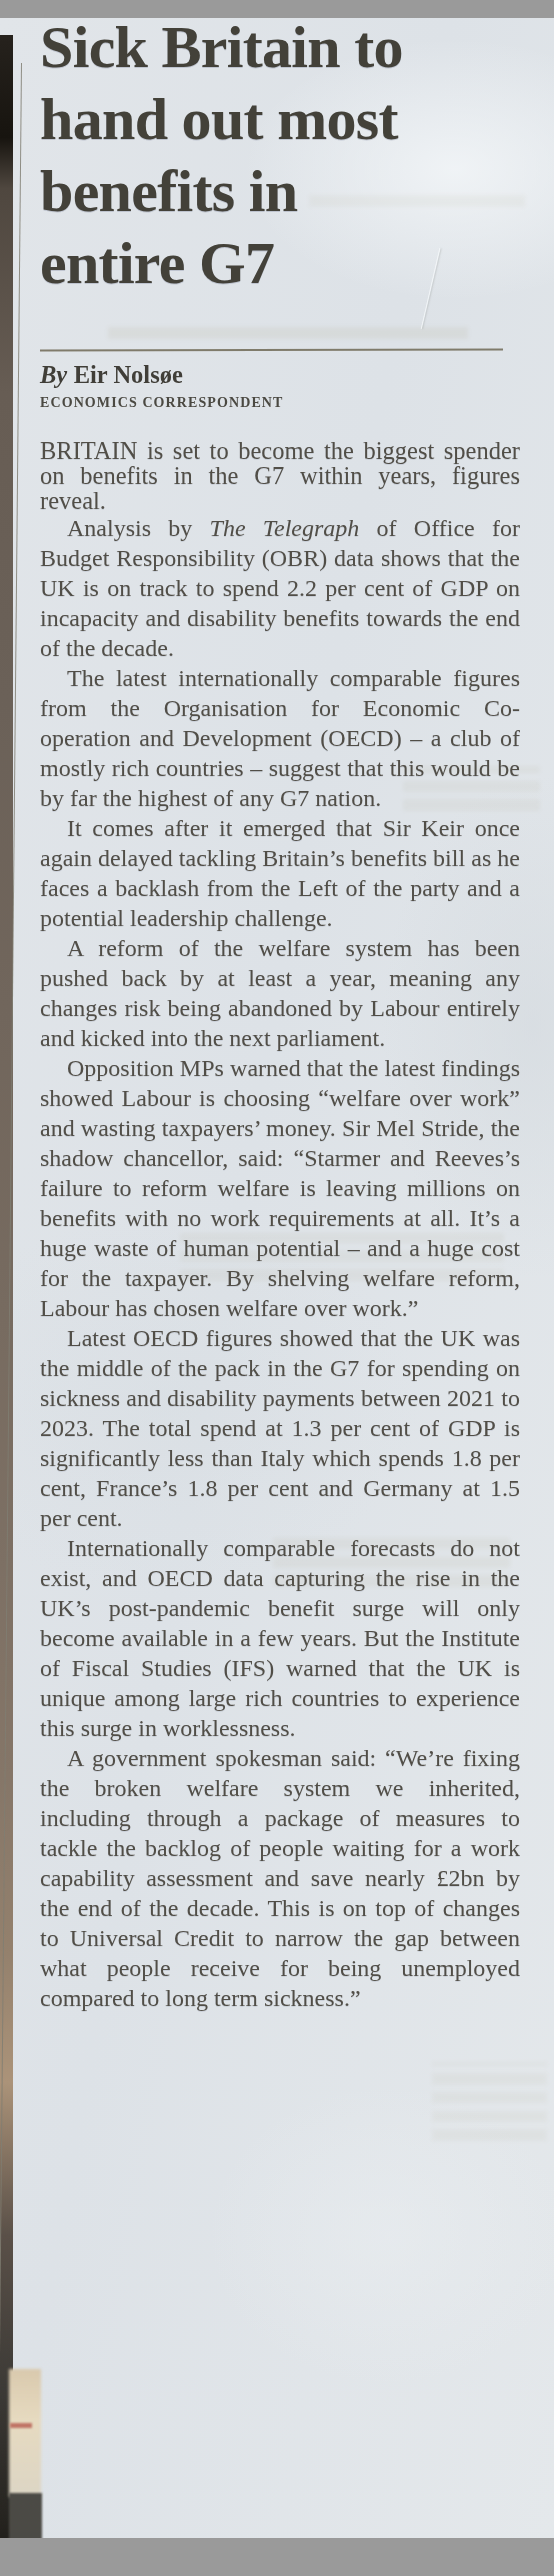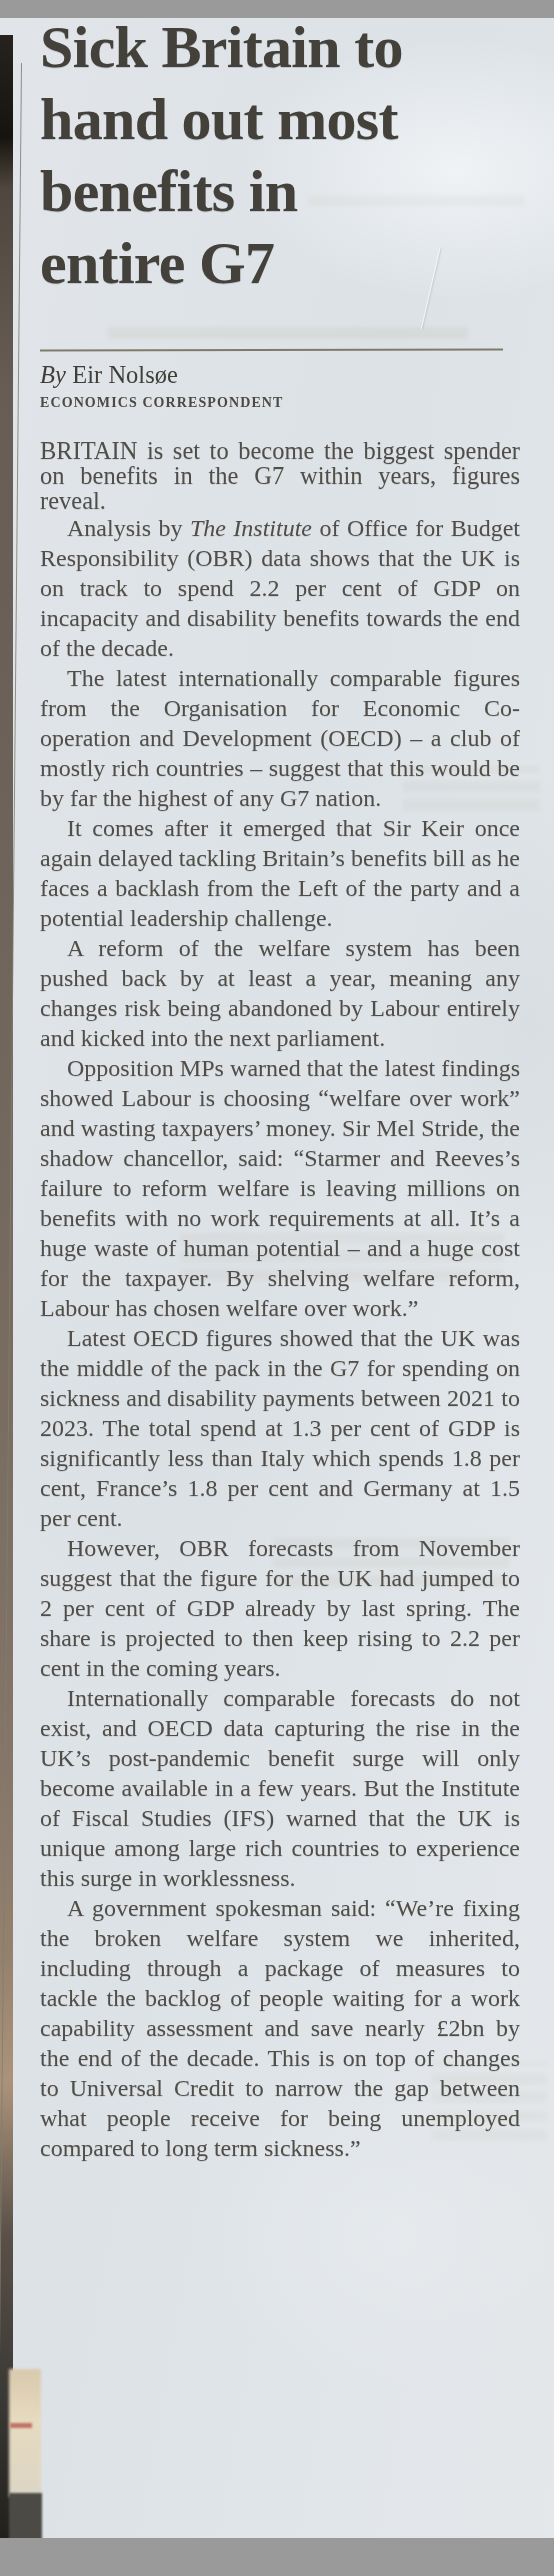--- a/index.html
+++ b/index.html
@@ -68,21 +68,21 @@
     text-shadow:0 0.7px 0 rgba(90,100,130,.25);
   }
 
   .byline-rule{
     position:absolute;left:40px;top:331px;width:463px;height:2.2px;
     background:var(--rule);opacity:.85;
     transform:rotate(-0.15deg);
   }
   .byline{
     position:absolute;left:40px;top:343px;
-    font-size:24.5px;color:#403e38;font-weight:normal;
+    font-size:24.5px;color:#403e38;font-weight:bold;
   }
   .byline .by{font-style:italic;margin-right:6.5px;}
   .byline-role{
     position:absolute;left:40px;top:377px;
     font-size:14px;font-weight:bold;letter-spacing:1.1px;color:#4b4942;
   }
 
   .body-text{
     position:absolute;left:40px;top:420px;width:480px;
     font-size:24px;line-height:30px;color:var(--ink);
@@ -150,27 +150,26 @@
 
   <div class="byline-rule"></div>
 
   <div class="byline">
     <span class="by">By</span><span class="name">Eir Nolsøe</span>
   </div>
   <div class="byline-role">ECONOMICS CORRESPONDENT</div>
 
   <div class="body-text" id="body-text">
       <p class="no-indent lede"><span>BRITAIN is set to become the biggest spender on benefits in the G7 within years, figures reveal.</span></p>
-      <p><span>Analysis by </span><i>The Institute</i><span> of Office for Budget Responsibility (OBR) data shows that the UK is on track to spend 2.2 per cent of GDP on incapacity and disability benefits towards the end of the decade.</span></p>
+      <p><span>Analysis by </span><i>The Telegraph</i><span> of Office for Budget Responsibility (OBR) data shows that the UK is on track to spend 2.2 per cent of GDP on incapacity and disability benefits towards the end of the decade.</span></p>
       <p><span>The latest internationally comparable figures from the Organisation for Economic Co-operation and Development (OECD) – a club of mostly rich countries – suggest that this would be by far the highest of any G7 nation.</span></p>
       <p><span>It comes after it emerged that Sir Keir once again delayed tackling Britain’s benefits bill as he faces a backlash from the Left of the party and a potential leadership challenge.</span></p>
       <p><span>A reform of the welfare system has been pushed back by at least a year, meaning any changes risk being abandoned by Labour entirely and kicked into the next parliament.</span></p>
       <p><span>Opposition MPs warned that the latest findings showed Labour is choosing “welfare over work” and wasting taxpayers’ money. Sir Mel Stride, the shadow chancellor, said: “Starmer and Reeves’s failure to reform welfare is leaving millions on benefits with no work requirements at all. It’s a huge waste of human potential – and a huge cost for the taxpayer. By shelving welfare reform, Labour has chosen welfare over work.”</span></p>
       <p><span>Latest OECD figures showed that the UK was the middle of the pack in the G7 for spending on sickness and disability payments between 2021 to 2023. The total spend at 1.3 per cent of GDP is significantly less than Italy which spends 1.8 per cent, France’s 1.8 per cent and Germany at 1.5 per cent.</span></p>
-      <p><span>However, OBR forecasts from November suggest that the figure for the UK had jumped to 2 per cent of GDP already by last spring. The share is projected to then keep rising to 2.2 per cent in the coming years.</span></p>
       <p><span>Internationally comparable forecasts do not exist, and OECD data capturing the rise in the UK’s post-pandemic benefit surge will only become available in a few years. But the Institute of Fiscal Studies (IFS) warned that the UK is unique among large rich countries to experience this surge in worklessness.</span></p>
       <p><span>A government spokesman said: “We’re fixing the broken welfare system we inherited, including through a package of measures to tackle the backlog of people waiting for a work capability assessment and save nearly £2bn by the end of the decade. This is on top of changes to Universal Credit to narrow the gap between what people receive for being unemployed compared to long term sickness.”</span></p>
     </div>
 
   <div class="bottom-rule"></div>
 
 </div>
 
 
 </body></html>

